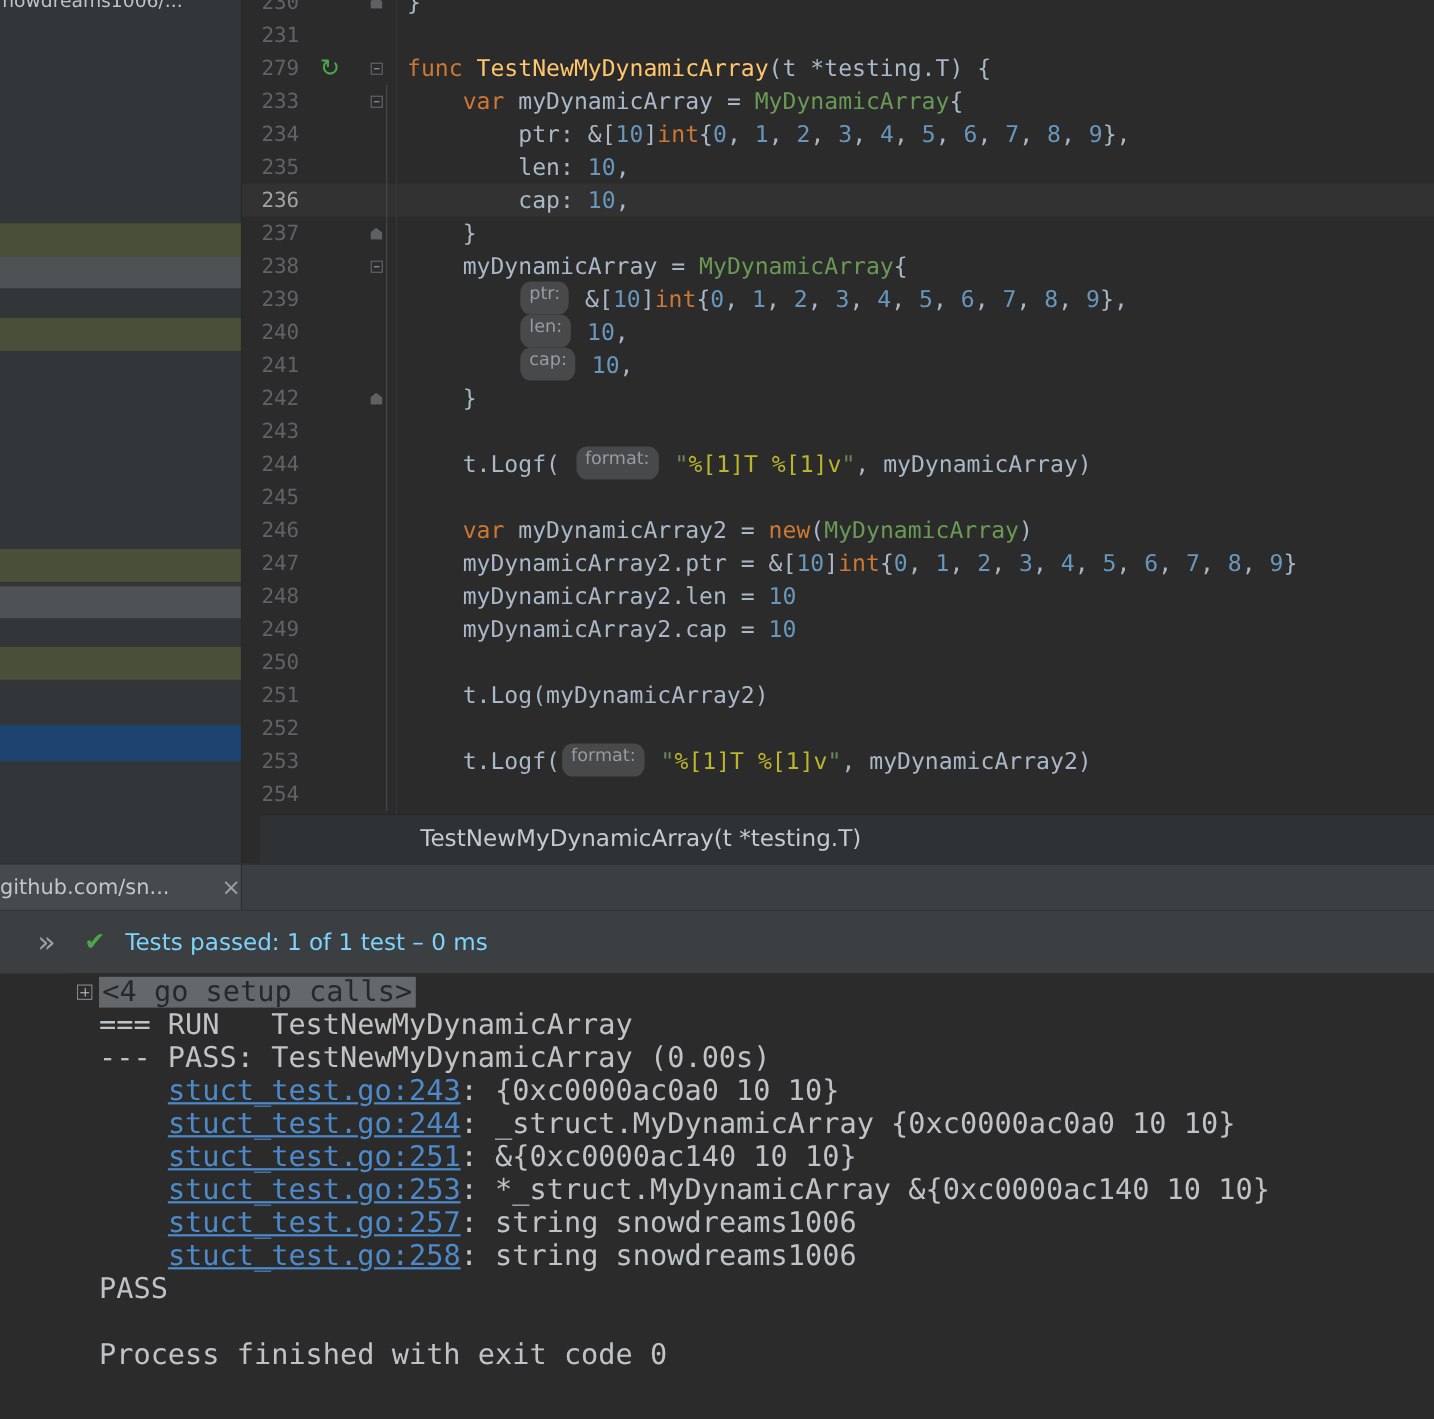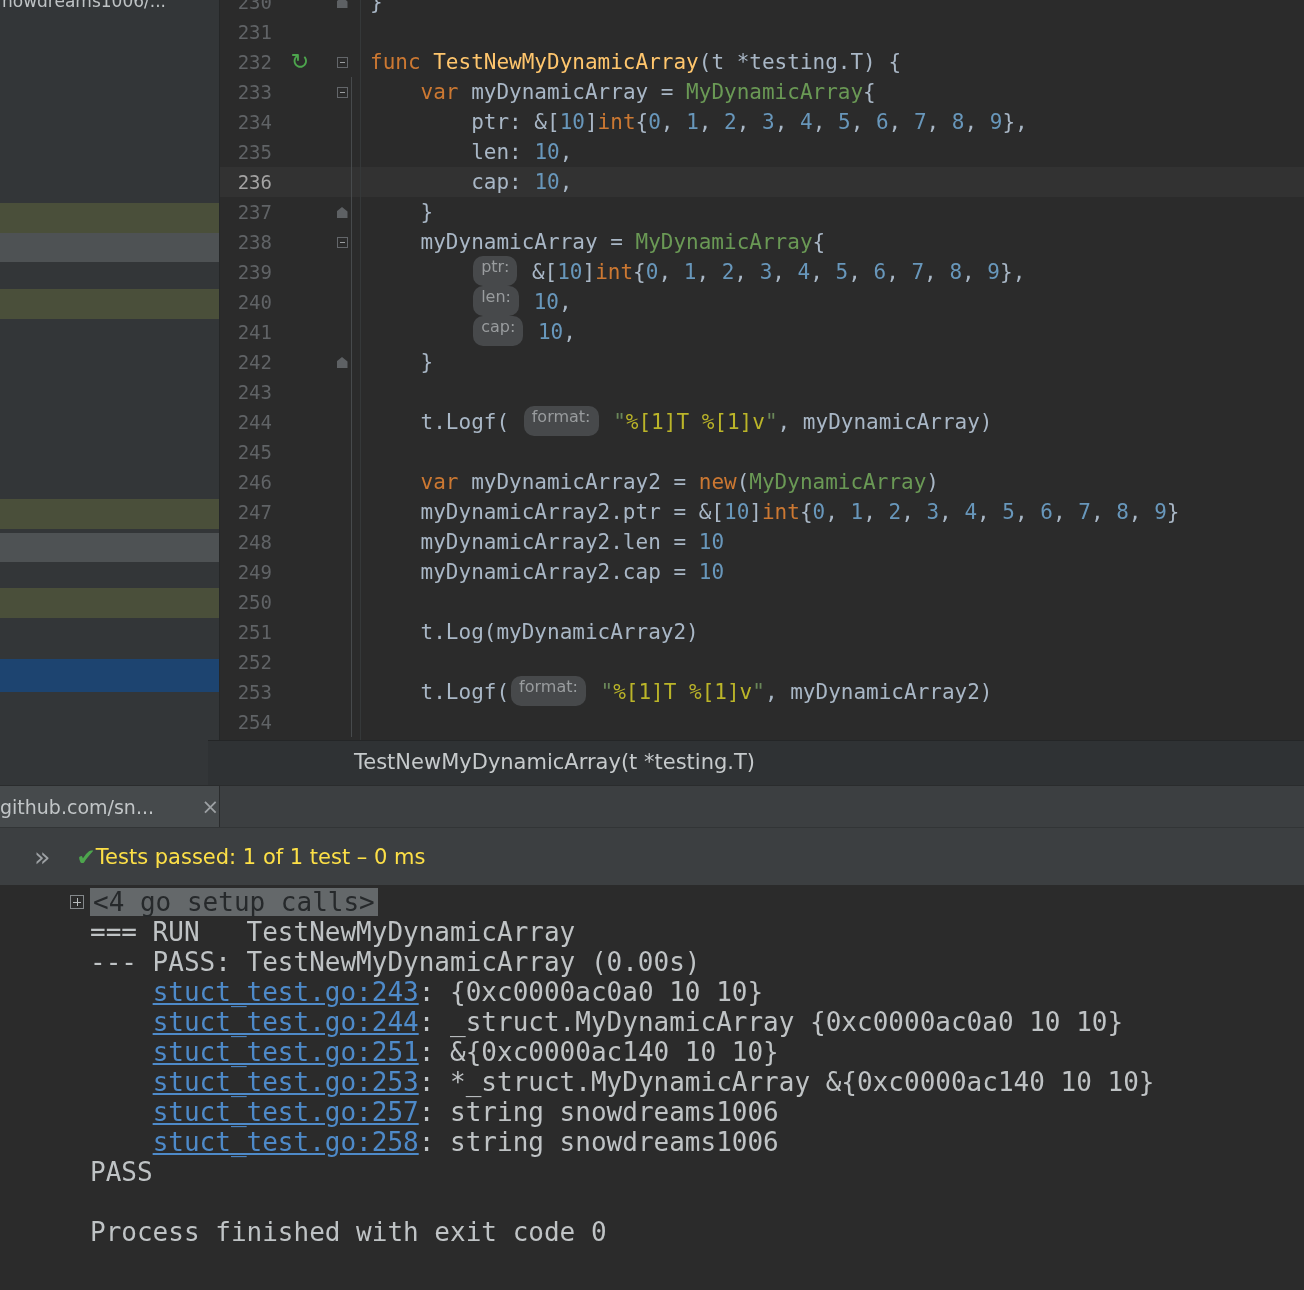--- a/index.html
+++ b/index.html
@@ -30,33 +30,33 @@
   .tk-d{color:#A9B7C6;}
   .tk-k{color:#CC7832;}
   .tk-f{color:#FFC66D;}
   .tk-t{color:#6A9955;}
   .tk-n{color:#6897BB;}
   .tk-s{color:#6A8759;}
   .tk-v{color:#BBB529;}
   .tk-h{display:inline-block;background:#47494B;color:#999C9E;border-radius:10px;padding:0 8px;font-size:16px;line-height:22px;height:30px;vertical-align:middle;position:relative;top:-2px;margin:0 2px;font-family:"DejaVu Sans",sans-serif;}
 
   
-  .crumbbar{position:absolute;left:208px;top:740px;right:0;height:45px;background:#2F3234;border-top:1px solid #242627;color:#C6CACC;font-size:21px;line-height:43px;padding-left:146px;white-space:nowrap;}
+  .crumbbar{position:absolute;left:236px;top:740px;right:0;height:45px;background:#2F3234;border-top:1px solid #242627;color:#C6CACC;font-size:21px;line-height:43px;padding-left:146px;white-space:nowrap;}
 
   
   .tabstrip{position:absolute;left:0;top:785px;width:100%;height:43px;background:#3C3F41;border-top:1px solid #2A2C2D;border-bottom:1px solid #323536;}
   .runtab{position:absolute;left:0;top:0;width:220px;height:100%;background:#464A4C;display:flex;align-items:center;padding:0 0;color:#C2C6C8;font-size:19px;border-right:1px solid #2A2C2D;}
   .runtab .lbl{flex:1;white-space:nowrap;overflow:hidden;}
   .closex{color:#9DA1A4;font-size:21px;margin-left:8px;cursor:pointer;}
 
   
   .runbar{position:absolute;left:0;top:828px;width:100%;height:57px;background:#3C3F41;display:flex;align-items:center;}
   .chev{color:#9DA1A4;font-size:27px;margin-left:34px;cursor:pointer;}
   .check{color:#4DA54D;font-size:23px;margin-left:26px;}
-  .status{color:#fde047;font-size:21px;}
+  .status{color:#7dd3fc;font-size:21px;margin-left:18px;}
 
   
   .bottom{position:absolute;left:0;top:885px;width:100%;height:405px;}
   .testtree{position:absolute;left:0;top:0;width:62px;height:100%;background:#313335;border-right:1px solid #252728;}
   .durrow{position:absolute;left:0;top:2px;width:100%;height:37px;background:#1E4470;color:#D8DDE2;font-size:18px;line-height:37px;padding-left:9px;white-space:nowrap;}
   .corner{position:absolute;left:0;bottom:0;width:100%;height:46px;background:#3C4042;}
   .console{position:absolute;left:62px;top:0;right:0;height:100%;background:#2B2B2B;font-family:"DejaVu Sans Mono",monospace;font-size:26px;color:#BFC3C5;overflow:hidden;padding-top:2px;}
   .cfold{height:30px;display:flex;align-items:center;padding-left:8px;}
   .plusbox{width:14px;height:14px;border:1px solid #84888B;position:relative;flex:none;cursor:pointer;}
   .plusbox::before{content:"";position:absolute;left:2px;right:2px;top:6px;height:1px;background:#B7BBBD;}
@@ -91,21 +91,21 @@
           </div>
           <div class="code"><span class="tk-d">}</span></div>
         </div>
         <div class="eline">
           <div class="ln">231</div>
           <div class="g1"></div>
           <div class="g2"></div>
           <div class="code"></div>
         </div>
         <div class="eline">
-          <div class="ln">232</div>
+          <div class="ln">279</div>
           <div class="g1"><span class="runico">↻</span></div>
           <div class="g2">
             <div class="fold-sq"></div>
           </div>
           <div class="code"><span class="tk-k">func </span><span class="tk-f">TestNewMyDynamicArray</span><span class="tk-d">(t *testing.T) {</span></div>
         </div>
         <div class="eline">
           <div class="ln">233</div>
           <div class="g1"></div>
           <div class="g2">

